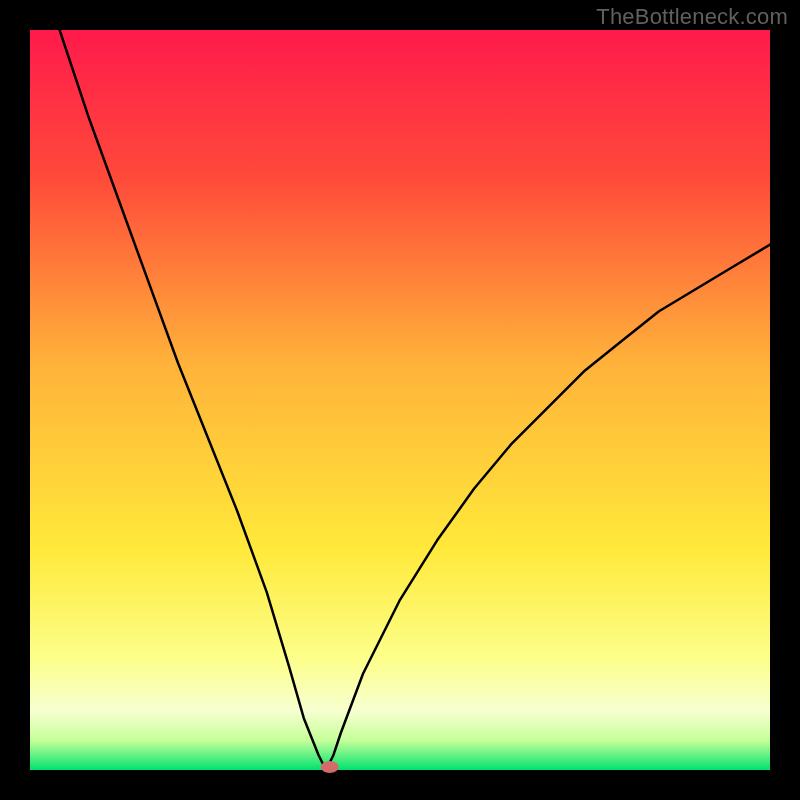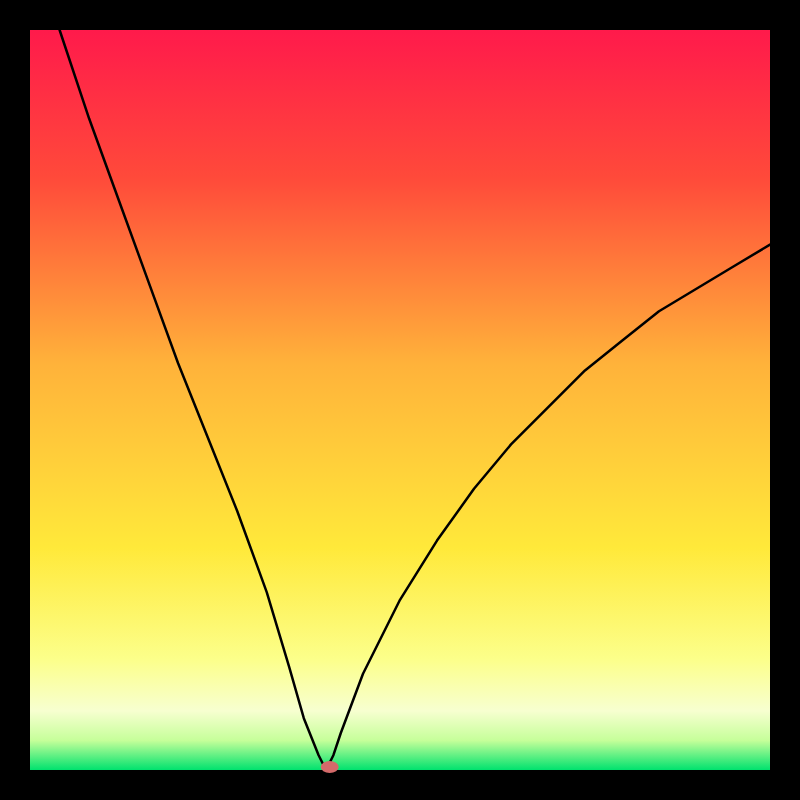--- a/index.html
+++ b/index.html
@@ -27,20 +27,21 @@
     z-index: 10;
   }
   svg {
     display: block;
   }
 </style>
 </head>
 <body>
 
 <div class="stage">
+  <div class="watermark">TheBottleneck.com</div>
 
   <svg id="chart-svg" width="800" height="800" viewBox="0 0 800 800">
     <defs>
       <linearGradient id="bg-grad" x1="0" y1="0" x2="0" y2="1">
           <stop offset="0%" stop-color="#ff1a4b"></stop>
           <stop offset="20%" stop-color="#ff4a3a"></stop>
           <stop offset="45%" stop-color="#ffb23a"></stop>
           <stop offset="70%" stop-color="#ffe93a"></stop>
           <stop offset="85%" stop-color="#fcff8a"></stop>
           <stop offset="92%" stop-color="#f7ffd0"></stop>

